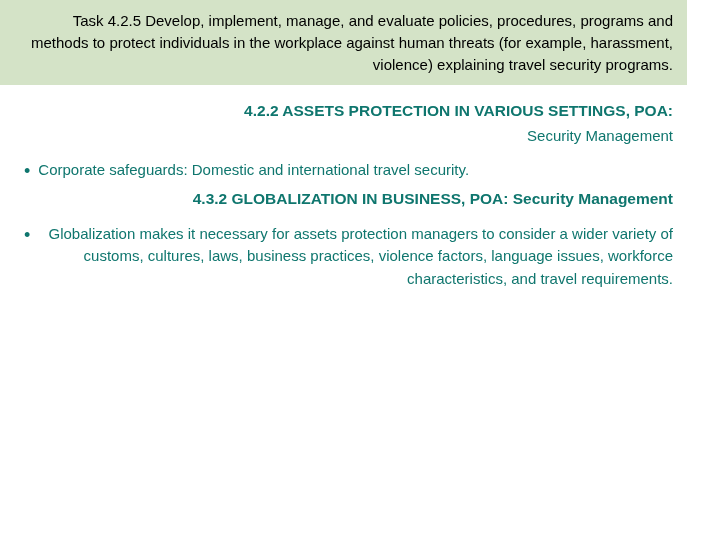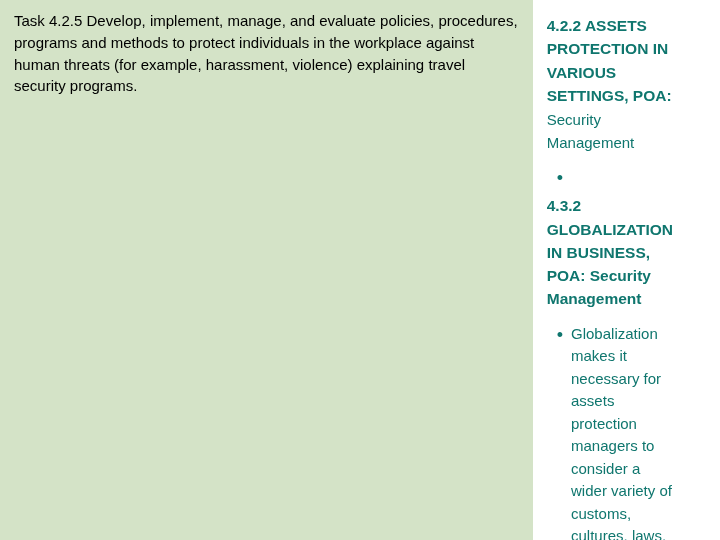--- a/index.html
+++ b/index.html
@@ -13,20 +13,22 @@
       height: 540px;
       background: #ffffff;
       font-family: Arial, sans-serif;
       overflow: hidden;
     }
 
     .page-container {
       width: 687px;
       height: 540px;
       display: flex;
+      flex-direction: column;
+      text-align: right;
     }
 
     .header-box {
       background-color: #d4e3c7;
       padding: 10px 14px 10px 14px;
       font-size: 15px;
       line-height: 1.45;
       color: #000000;
     }
 
@@ -96,20 +98,21 @@
 
     <div class="section-block">
       <div class="section-heading">
         <strong><span>4.2.2 ASSETS PROTECTION IN VARIOUS SETTINGS, POA:</span></strong>
       </div>
       <div class="sub-heading">
         <span>Security Management</span>
       </div>
       <div class="bullet-item">
         <span class="bullet-dot">•</span>
+        <span class="bullet-text">Corporate safeguards: Domestic and international travel security.</span>
       </div>
     </div>
 
     <div class="globalization-section section-block">
       <div class="section-heading-block">
         <div class="section-heading">
           <strong><span>4.3.2 GLOBALIZATION IN BUSINESS, POA: Security Management</span></strong>
         </div>
       </div>
       <div class="bullet-item">

